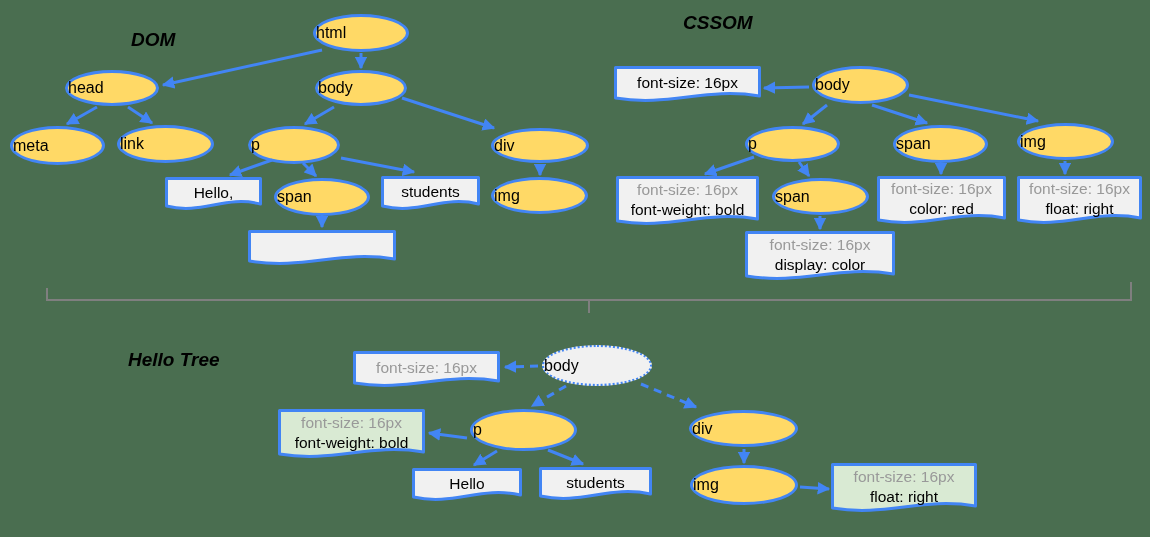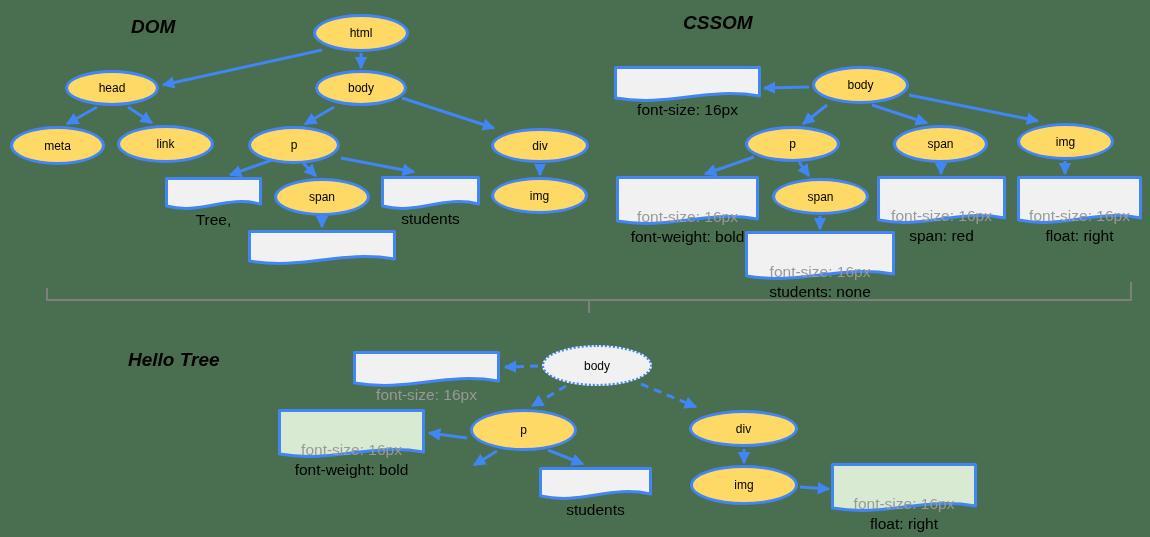--- a/index.html
+++ b/index.html
@@ -1,28 +1,28 @@
 <!DOCTYPE html>
 <html><head>
 <meta charset="utf-8">
 <style>
   html,body{margin:0;padding:0;background:#4a6e50;}
   #stage{position:relative;width:1150px;height:537px;background:#4a6e50;overflow:hidden;
          font-family:"Liberation Sans",sans-serif;}
   .title{position:absolute;font-size:19px;font-weight:bold;font-style:italic;color:#000;white-space:nowrap;}
   .ellipse{position:absolute;background:#ffd966;border:3px solid #4285f4;border-radius:50%;
-           display:flex;align-items:center;justify-content:center;font-size:12px;color:#000;
+           display:flex;align-items:center;font-size:16px;color:#000;
            box-sizing:border-box;white-space:nowrap;}
   .ellipse.plain{background:#f1f1f1;border:2.5px dotted #4285f4;}
   .doc{position:absolute;}
   .docshape{display:block;}
   .docpath{fill:#f1f1f1;stroke:#4285f4;stroke-width:3;stroke-linejoin:round;}
   .green .docpath{fill:#d9ead3;}
   .txt{position:absolute;left:0;top:0;width:100%;display:flex;flex-direction:column;
-       justify-content:center;text-align:center;font-size:15.5px;line-height:20px;color:#000;margin-top:27px;}
+       justify-content:center;text-align:center;font-size:15.5px;line-height:20px;color:#000;}
   .muted{color:#999999;}
   #edges{position:absolute;left:0;top:0;z-index:5;pointer-events:none;}
   .node{z-index:2;}
 </style>
 </head>
 <body>
 
 <div id="stage">
 
   <svg id="edges" width="1150" height="537" viewBox="0 0 1150 537">
@@ -63,21 +63,21 @@
 
       <line x1="467" y1="438" x2="429" y2="433" marker-end="url(#ah)"></line>
       <line x1="497" y1="451" x2="474" y2="465" marker-end="url(#ah)"></line>
       <line x1="548" y1="450" x2="583" y2="464" marker-end="url(#ah)"></line>
       <line x1="744" y1="449" x2="744" y2="463" marker-end="url(#ah)"></line>
       <line x1="800" y1="487" x2="829" y2="489" marker-end="url(#ah)"></line>
     </g>
     <path d="M47 288 L47 300 L1131 300 L1131 282 M589 300 L589 313" stroke="#7f7f7f" stroke-width="2" fill="none"></path>
   </svg>
 
-  <div class="title" style="left:131px;top:16px">DOM</div>
+  <div class="title" style="left:131px;top:29px">DOM</div>
   <div class="title" style="left:683px;top:12px">CSSOM</div>
   <div class="title" style="left:128px;top:349px">Hello Tree</div>
 
   <div class="ellipse node" style="left:313px;top:14px;width:96px;height:38px">
       <span>html</span>
     </div>
   <div class="ellipse node" style="left:65px;top:70px;width:94px;height:36px">
       <span>head</span>
     </div>
   <div class="ellipse node" style="left:315px;top:70px;width:92px;height:36px">
@@ -100,21 +100,21 @@
     </div>
   <div class="ellipse node" style="left:491px;top:177px;width:97px;height:37px">
       <span>img</span>
     </div>
 
   <div class="doc node" style="left:165px;top:177px">
     <svg class="docshape" viewBox="0 0 97 40" width="97" height="40">
         <path class="docpath" d="M1.5 1.5 L95.5 1.5 L95.5 27 C60.1 18 36.9 38 1.5 29 Z"></path>
       </svg>
     <div class="txt" style="height:31px">
-        <div>Tree,</div>
+        <div>Hello,</div>
       </div>
   </div>
   <div class="doc node" style="left:381px;top:176px">
     <svg class="docshape" viewBox="0 0 99 41" width="99" height="41">
         <path class="docpath" d="M1.5 1.5 L97.5 1.5 L97.5 28 C61.4 19 37.6 39 1.5 30 Z"></path>
       </svg>
     <div class="txt" style="height:32px">
         <div>students</div>
       </div>
   </div>
@@ -156,39 +156,39 @@
       <div class="muted">font-size: 16px</div>
       <div>font-weight: bold</div>
     </div>
   </div>
   <div class="doc node" style="left:877px;top:176px">
     <svg class="docshape" viewBox="0 0 129 55" width="129" height="55">
         <path class="docpath" d="M1.5 1.5 L127.5 1.5 L127.5 42 C80.0 33 49.0 53 1.5 44 Z"></path>
       </svg>
     <div class="txt" style="height:46px">
       <div class="muted">font-size: 16px</div>
-      <div>span: red</div>
+      <div>color: red</div>
     </div>
   </div>
   <div class="doc node" style="left:1017px;top:176px">
     <svg class="docshape" viewBox="0 0 125 55" width="125" height="55">
         <path class="docpath" d="M1.5 1.5 L123.5 1.5 L123.5 42 C77.5 33 47.5 53 1.5 44 Z"></path>
       </svg>
     <div class="txt" style="height:46px">
       <div class="muted">font-size: 16px</div>
       <div>float: right</div>
     </div>
   </div>
   <div class="doc node" style="left:745px;top:231px">
     <svg class="docshape" viewBox="0 0 150 56" width="150" height="56">
         <path class="docpath" d="M1.5 1.5 L148.5 1.5 L148.5 43 C93.0 34 57.0 54 1.5 45 Z"></path>
       </svg>
     <div class="txt" style="height:47px">
       <div class="muted">font-size: 16px</div>
-      <div>students: none</div>
+      <div>display: color</div>
     </div>
   </div>
 
   <div class="ellipse plain node" style="left:542px;top:345px;width:110px;height:41px">
       <span>body</span>
     </div>
   <div class="ellipse node" style="left:470px;top:409px;width:107px;height:42px">
       <span>p</span>
     </div>
   <div class="ellipse node" style="left:689px;top:410px;width:109px;height:37px">
@@ -217,20 +217,28 @@
   </div>
   <div class="doc green node" style="left:831px;top:463px">
     <svg class="docshape" viewBox="0 0 146 56" width="146" height="56">
         <path class="docpath" d="M1.5 1.5 L144.5 1.5 L144.5 43 C90.5 34 55.5 54 1.5 45 Z"></path>
       </svg>
     <div class="txt" style="height:47px">
       <div class="muted">font-size: 16px</div>
       <div>float: right</div>
     </div>
   </div>
+  <div class="doc node" style="left:412px;top:468px">
+    <svg class="docshape" viewBox="0 0 110 40" width="110" height="40">
+        <path class="docpath" d="M1.5 1.5 L108.5 1.5 L108.5 27 C68.2 18 41.8 38 1.5 29 Z"></path>
+      </svg>
+    <div class="txt" style="height:31px">
+        <div>Hello</div>
+      </div>
+  </div>
   <div class="doc node" style="left:539px;top:467px">
     <svg class="docshape" viewBox="0 0 113 40" width="113" height="40">
         <path class="docpath" d="M1.5 1.5 L111.5 1.5 L111.5 27 C70.1 18 42.9 38 1.5 29 Z"></path>
       </svg>
     <div class="txt" style="height:31px">
         <div>students</div>
       </div>
   </div>
 
 </div>

